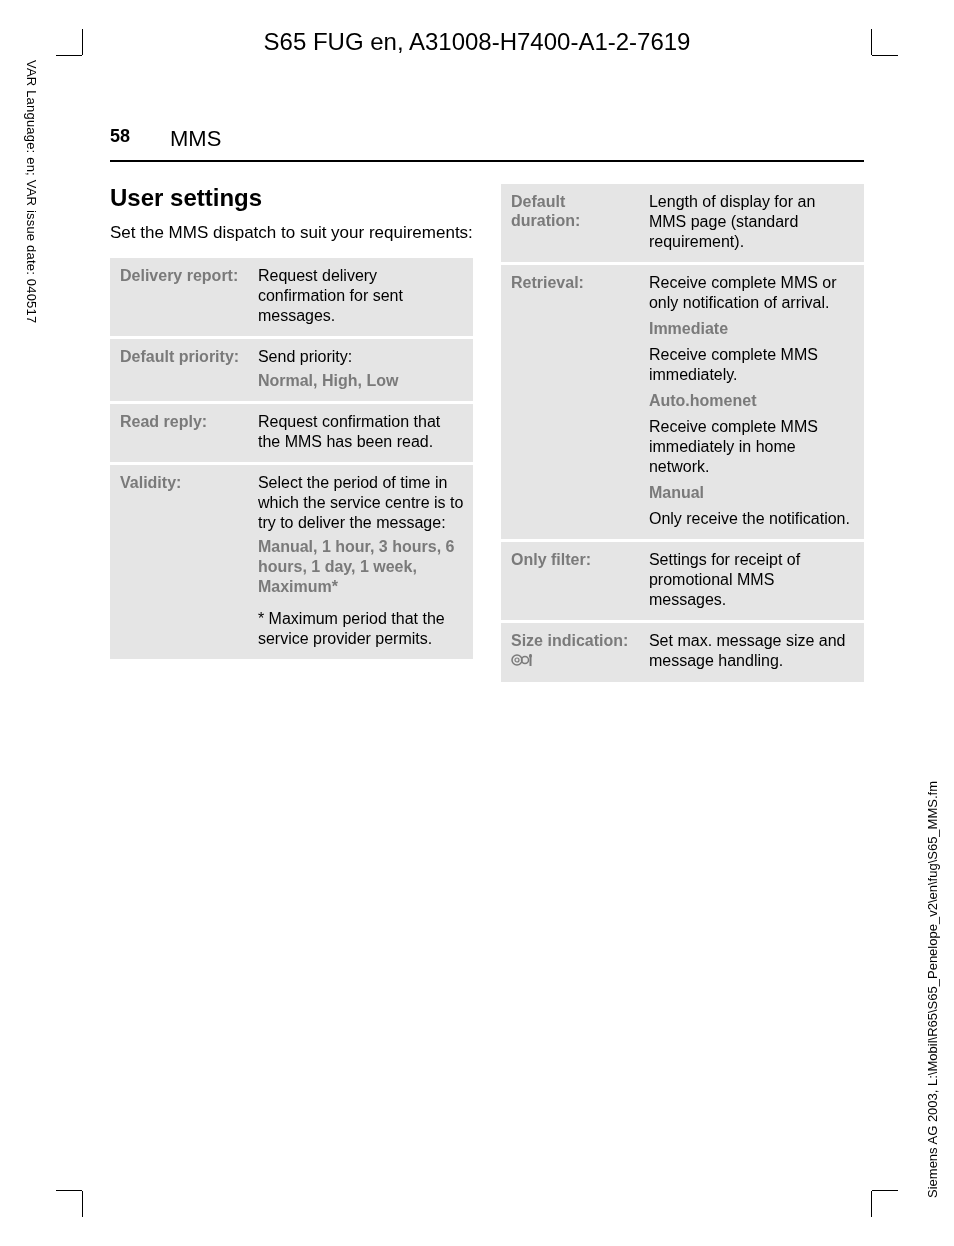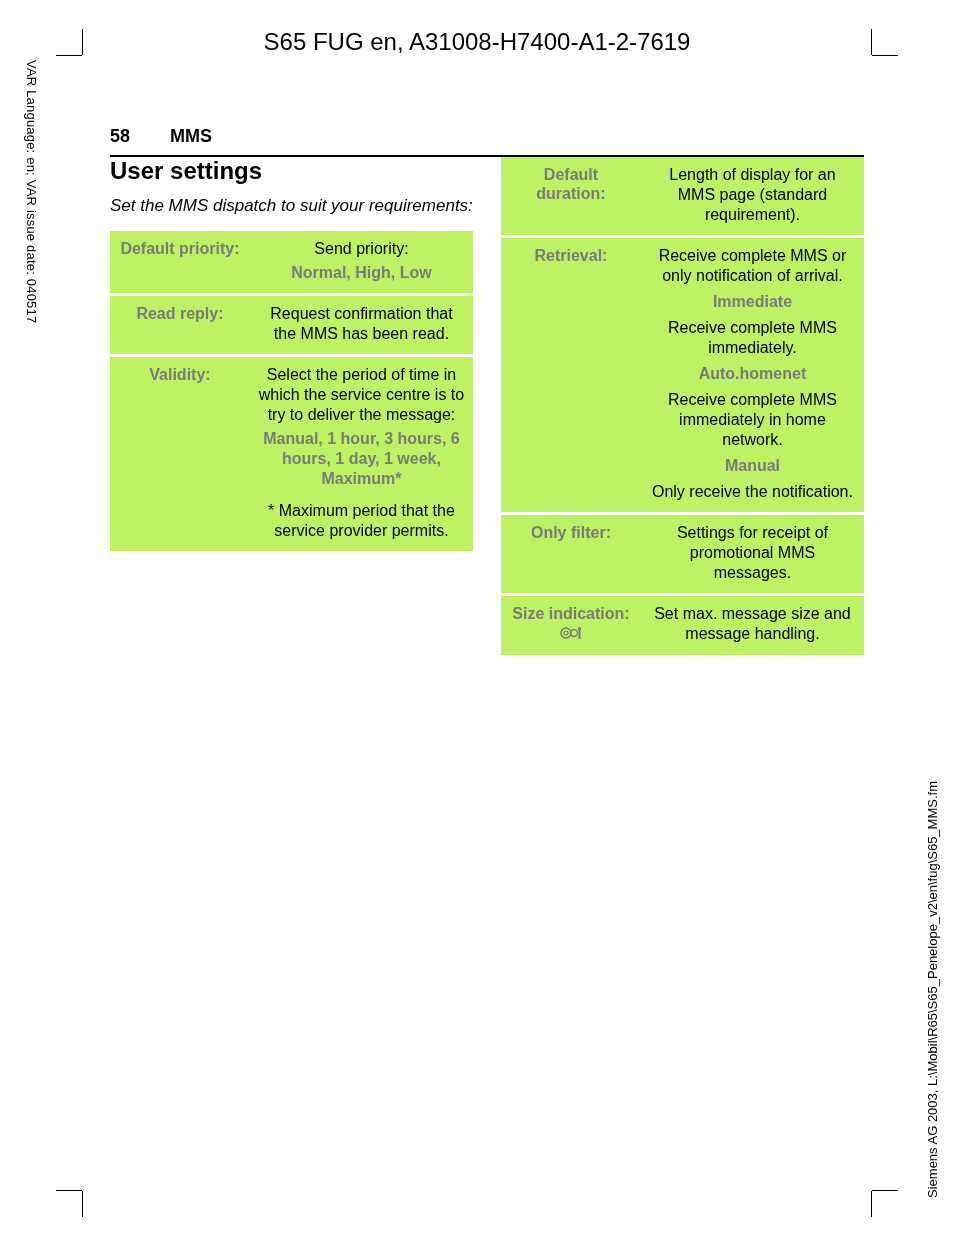--- a/index.html
+++ b/index.html
@@ -17,52 +17,51 @@
       padding: 28px 0 6px;
     }
     .page-content {
       padding: 0 90px 0 110px;
       position: relative;
     }
     .page-header {
       padding-top: 64px;
       border-bottom: 2px solid #000;
       padding-bottom: 8px;
+      margin-bottom: 22px;
       display: flex;
       gap: 40px;
     }
     .page-number { font-weight: bold; font-size: 18px; }
-    .page-section { font-weight: bold; font-size: 18px; }
+    .page-section { font-weight: normal; font-size: 22px; }
     .columns {
       display: flex;
       gap: 28px;
     }
     .col { flex: 1; min-width: 0; }
     h2.section-title {
       font-size: 24px;
       font-weight: bold;
       margin-bottom: 10px;
     }
     .intro {
       font-size: 17px;
       line-height: 1.3;
       margin-bottom: 14px;
-      font-style: italic;
     }
     table.settings {
       width: 100%;
       border-collapse: collapse;
       font-size: 16px;
     }
     table.settings td {
-      background: #bef264;
+      background: #e5e5e5;
       vertical-align: top;
       padding: 8px 8px 10px 10px;
       border-bottom: 3px solid #fff;
-      text-align: center;
     }
     table.settings td.label {
       width: 38%;
       color: #7a7a7a;
       font-weight: bold;
       line-height: 1.2;
     }
     table.settings td.desc {
       color: #000;
       line-height: 1.25;
@@ -131,20 +130,24 @@
     <span class="page-section">MMS</span>
   </div>
 
   <div class="columns">
     <div class="col">
       <h2 class="section-title">User settings</h2>
       <p class="intro">Set the MMS dispatch to suit your requirements:</p>
 
       <table class="settings">
         <tbody>
+            <tr>
+          <td class="label">Delivery report:</td>
+          <td class="desc">Request delivery confirmation for sent messages.</td>
+        </tr>
         <tr>
           <td class="label">Default priority:</td>
           <td class="desc">
             <span>Send priority:</span>
             <div class="options gray-bold">
               <span>Normal</span>, <span>High</span>, <span>Low</span>
             </div>
           </td>
         </tr>
         <tr>

